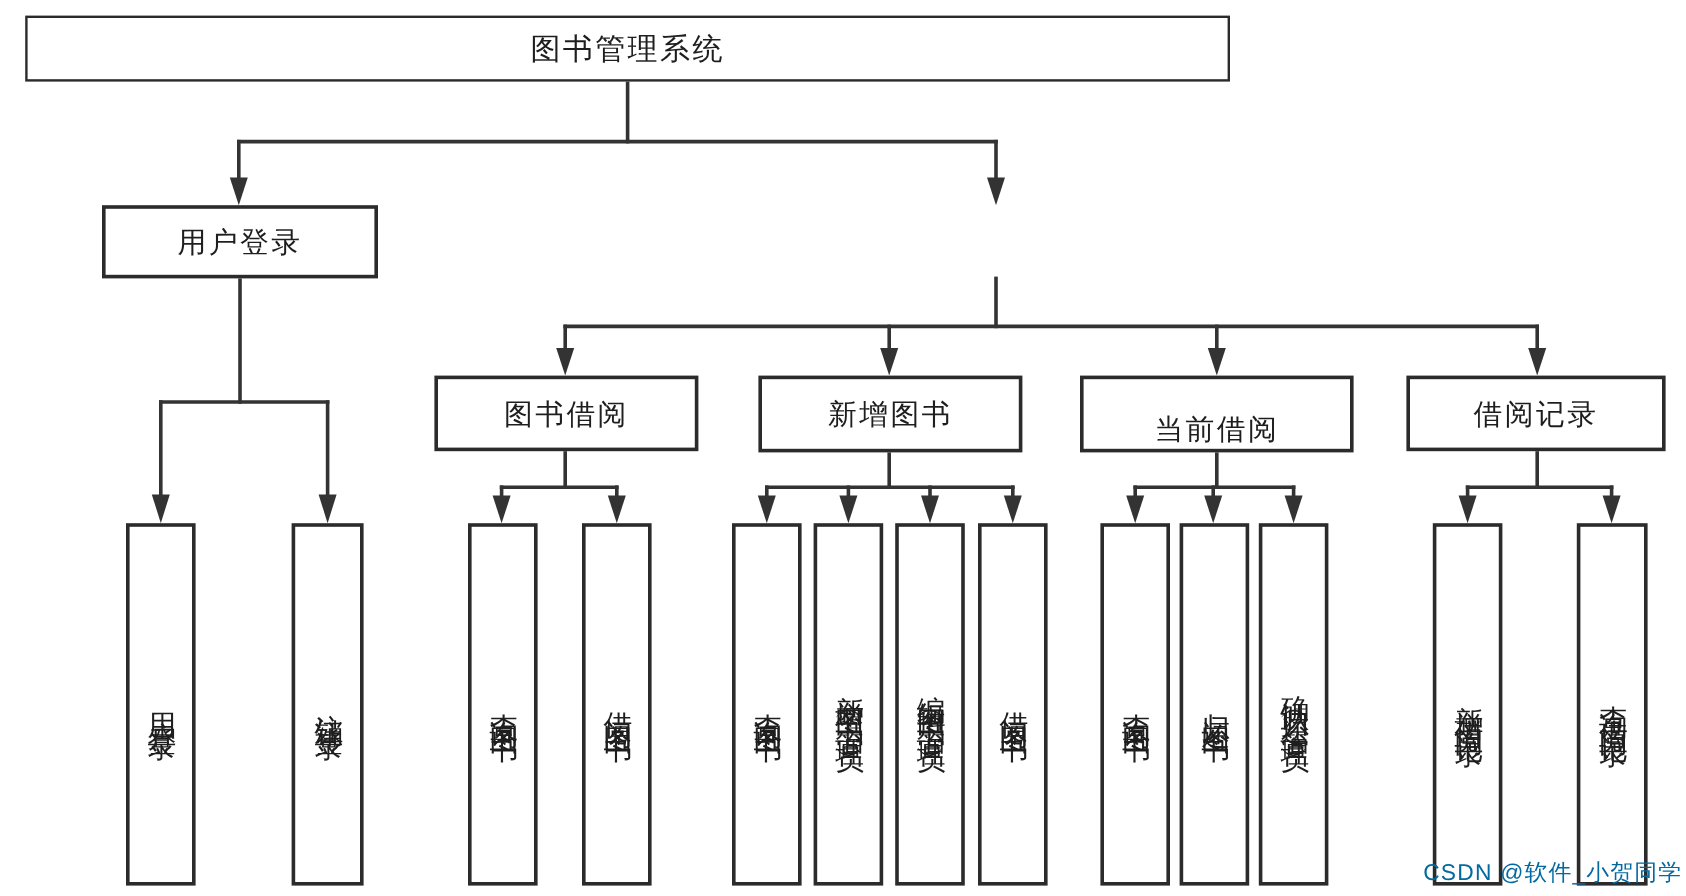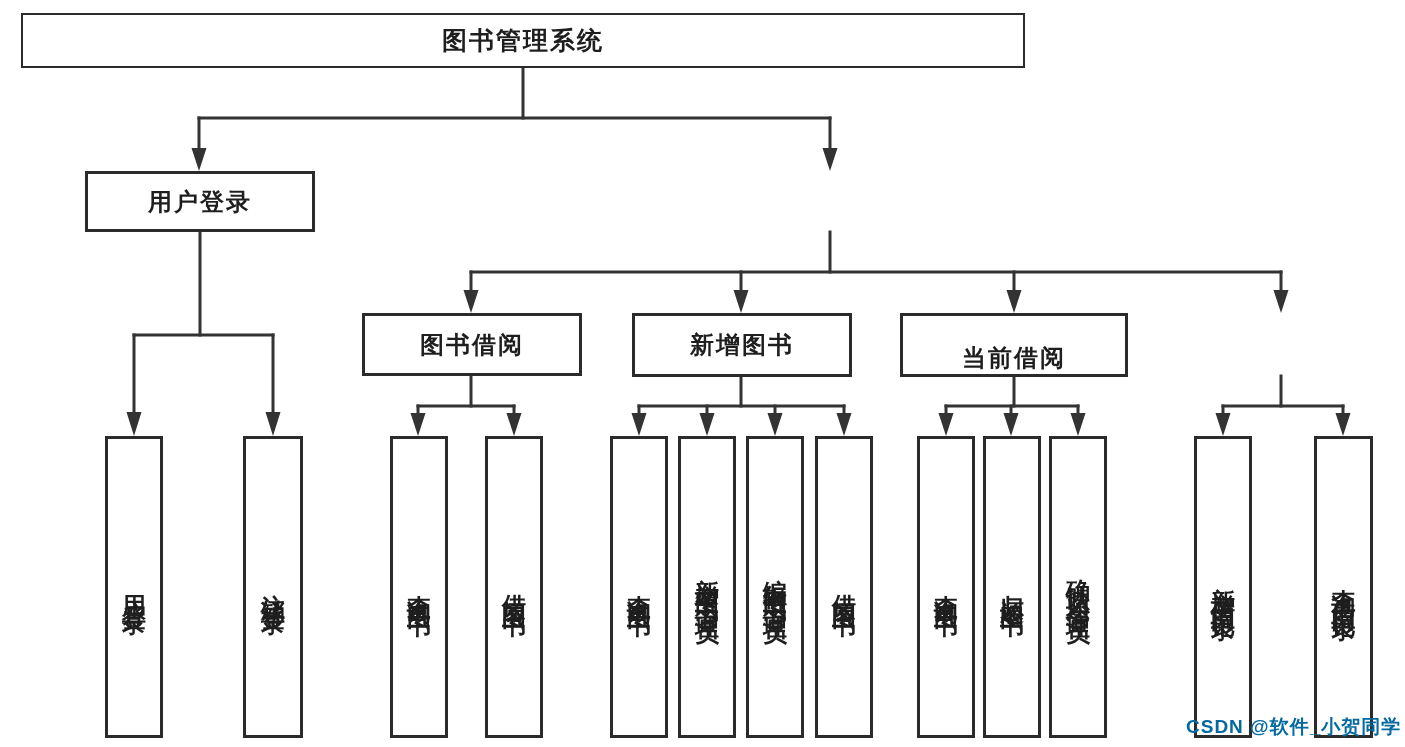--- a/index.html
+++ b/index.html
@@ -7,21 +7,20 @@
     padding: 0;
     background: #ffffff;
     font-family: "Liberation Sans", "DejaVu Sans", sans-serif;
   }
   .canvas {
     position: relative;
     width: 1405px;
     height: 747px;
     background: #ffffff;
     overflow: hidden;
-    font-weight: bold;
   }
   svg.connectors {
     position: absolute;
     left: 0; top: 0;
     width: 1405px;
     height: 747px;
   }
   svg.connectors line {
     stroke: #333333;
     stroke-width: 3;
@@ -162,20 +161,23 @@
 
   <div class="box branch" style="left:362px; top:313px; width:220px; height:63px;">
     <span>图书借阅</span>
   </div>
   <div class="box branch" style="left:632px; top:313px; width:220px; height:64px;">
     <span>新增图书</span>
   </div>
   <div class="box branch" style="left:900px; top:313px; width:228px; height:64px;align-items:flex-end;">
     <span>当前借阅</span>
   </div>
+  <div class="box branch" style="left:1172px; top:313px; width:216px; height:63px;">
+    <span>借阅记录</span>
+  </div>
 
   <div class="box leaf" style="left:105px; top:436px; width:58px; height:302px;">
     <span class="vtext">用户登录</span>
   </div>
   <div class="box leaf" style="left:243px; top:436px; width:60px; height:302px;">
     <span class="vtext">注销登录</span>
   </div>
 
   <div class="box leaf" style="left:390px; top:436px; width:58px; height:302px;">
     <span class="vtext">查询图书</span>

